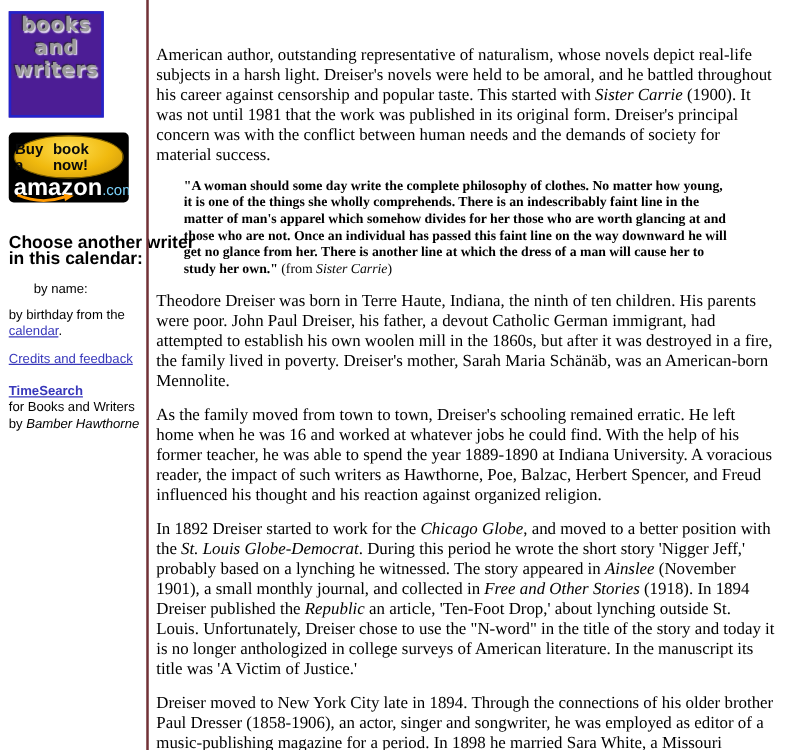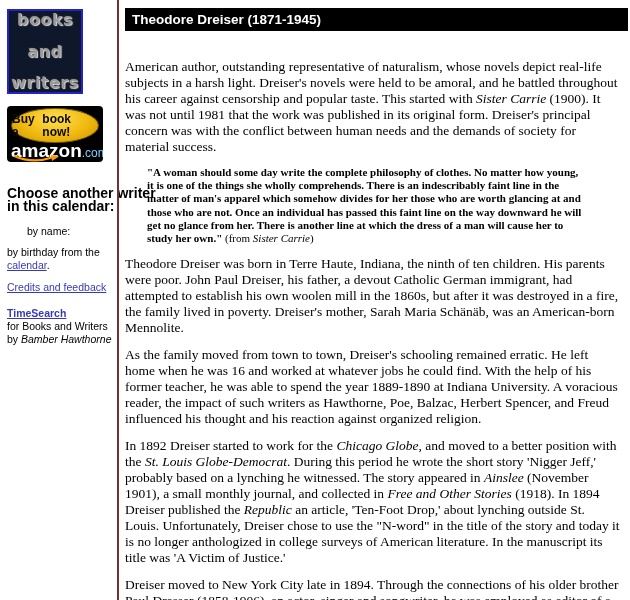--- a/index.html
+++ b/index.html
@@ -3,22 +3,22 @@
 <meta charset="utf-8">
 <style>
   html,body{margin:0;padding:0;background:#fff;}
   #page{position:relative;width:630px;height:600px;overflow:hidden;display:flex;background:#fff;}
 
   
   .sidebar{width:117px;flex:0 0 117px;box-sizing:border-box;padding:9px 0 0 7px;
            font-family:"Liberation Sans",sans-serif;font-size:10.5px;color:#000;line-height:13px;}
   .divider{width:2px;flex:0 0 2px;background:#713237;height:600px;}
 
-  .logo-box{display:flex;flex-direction:column;justify-content:space-between;align-items:center;
-            width:72px;height:81px;border:2px solid #2323cc;background:#0f172a;text-decoration:none;}
+  .logo-box{display:flex;flex-direction:column;justify-content:flex-start;align-items:center;
+            width:72px;height:81px;border:2px solid #2323cc;background:#4c1d95;text-decoration:none;}
   .logo-line{font-family:"DejaVu Sans",sans-serif;font-weight:bold;font-size:16px;line-height:18px;
              color:#9a9a9a;letter-spacing:.5px;
              text-shadow:1px 1px 1px rgba(255,255,255,.85), -1px -1px 1px rgba(35,35,35,.8);}
 
   .amazon{display:block;width:96px;height:56px;background:#000;border-radius:4px;margin-top:12px;
           text-decoration:none;overflow:hidden;}
   .amazon-oval{width:86px;height:33px;margin:2px auto 0;border-radius:50%;
                background:radial-gradient(ellipse at 50% 30%, #ffdf52 0%, #f0b90e 55%, #c9930a 100%);
                border:1px solid #7a5c00;display:flex;flex-direction:row;justify-content:center;align-items:center;}
   .oval-l1,.oval-l2{font-family:"Liberation Sans",sans-serif;font-weight:bold;font-size:12px;line-height:13px;color:#0a0a0a;}
@@ -98,23 +98,20 @@
       <a class="lnk b-lnk">TimeSearch</a>
       <div class="ts-line">for Books and Writers</div>
       <div class="ts-line"><span>by </span><span class="ital">Bamber Hawthorne</span></div>
     </div>
 
   </div>
 
   <div class="divider"></div>
 
   <div class="main">
-    <div class="title-bar">
-      <span>Theodore Dreiser (1871-1945)</span>
-    </div>
     <div class="article">
       <p class="para first"><span>American author, outstanding representative of naturalism, whose novels depict real-life subjects in a harsh light. Dreiser's novels were held to be amoral, and he battled throughout his career against censorship and popular taste. This started with </span><span style="font-style: italic;">Sister Carrie</span><span> (1900). It was not until 1981 that the work was published in its original form. Dreiser's principal concern was with the conflict between human needs and the demands of society for material success.</span></p>
       <blockquote class="quote"><span style="font-weight: bold;">"A woman should some day write the complete philosophy of clothes. No matter how young, it is one of the things she wholly comprehends. There is an indescribably faint line in the matter of man's apparel which somehow divides for her those who are worth glancing at and those who are not. Once an individual has passed this faint line on the way downward he will get no glance from her. There is another line at which the dress of a man will cause her to study her own." </span><span>(from </span><span style="font-style: italic;">Sister Carrie</span><span>)</span></blockquote>
       <p class="para"><span>Theodore Dreiser was born in Terre Haute, Indiana, the ninth of ten children. His parents were poor. John Paul Dreiser, his father, a devout Catholic German immigrant, had attempted to establish his own woolen mill in the 1860s, but after it was destroyed in a fire, the family lived in poverty. Dreiser's mother, Sarah Maria Schänäb, was an American-born Mennolite.</span></p>
       <p class="para"><span>As the family moved from town to town, Dreiser's schooling remained erratic. He left home when he was 16 and worked at whatever jobs he could find. With the help of his former teacher, he was able to spend the year 1889-1890 at Indiana University. A voracious reader, the impact of such writers as Hawthorne, Poe, Balzac, Herbert Spencer, and Freud influenced his thought and his reaction against organized religion.</span></p>
       <p class="para"><span>In 1892 Dreiser started to work for the </span><span style="font-style: italic;">Chicago Globe</span><span>, and moved to a better position with the </span><span style="font-style: italic;">St. Louis Globe-Democrat</span><span>. During this period he wrote the short story 'Nigger Jeff,' probably based on a lynching he witnessed. The story appeared in </span><span style="font-style: italic;">Ainslee</span><span> (November 1901), a small monthly journal, and collected in </span><span style="font-style: italic;">Free and Other Stories</span><span> (1918). In 1894 Dreiser published the </span><span style="font-style: italic;">Republic</span><span> an article, 'Ten-Foot Drop,' about lynching outside St. Louis. Unfortunately, Dreiser chose to use the "N-word" in the title of the story and today it is no longer anthologized in college surveys of American literature. In the manuscript its title was 'A Victim of Justice.'</span></p>
       <p class="para"><span>Dreiser moved to New York City late in 1894. Through the connections of his older brother Paul Dresser (1858-1906), an actor, singer and songwriter, he was employed as editor of a music-publishing magazine for a period. In 1898 he married Sara White, a Missouri schoolteacher; the marriage was unhappy. He separated permanently from her in 1909, but never earnestly sought a divorce. In his own life Dreiser practised his principle that man's greatest appetite is sexual – the</span></p>
     </div>
   </div>
 

